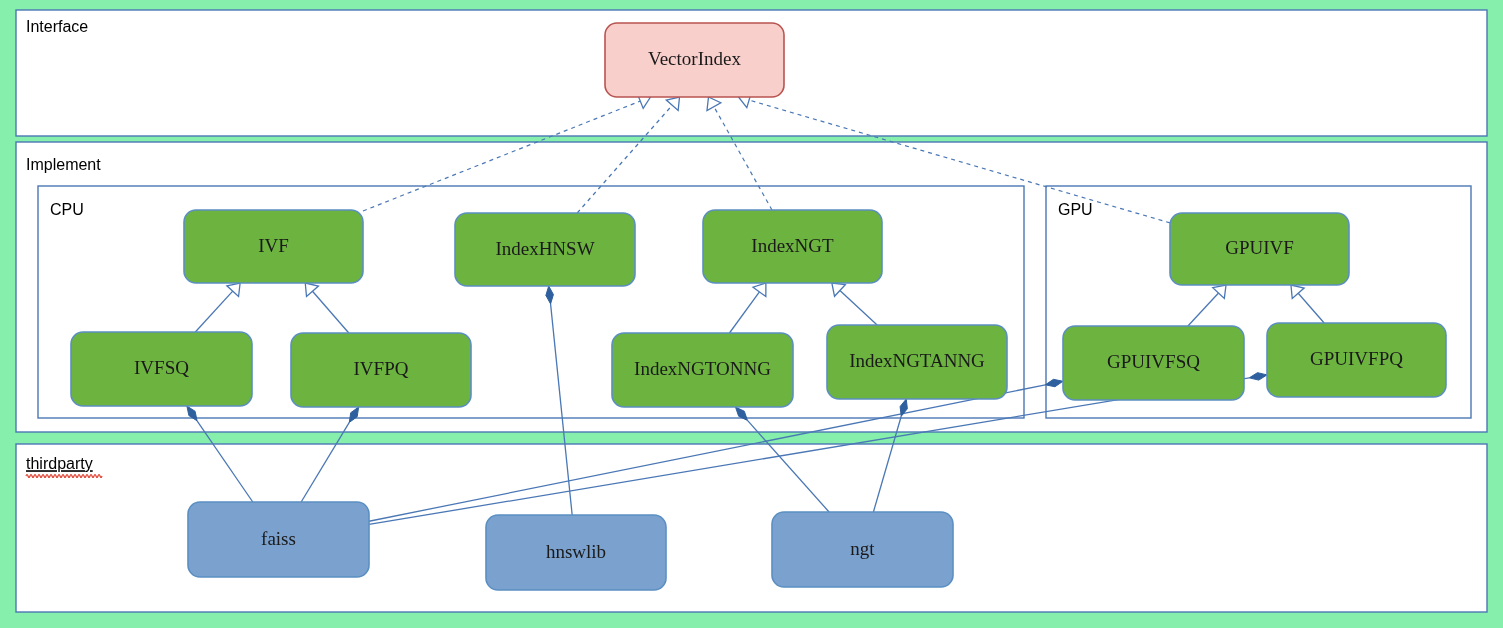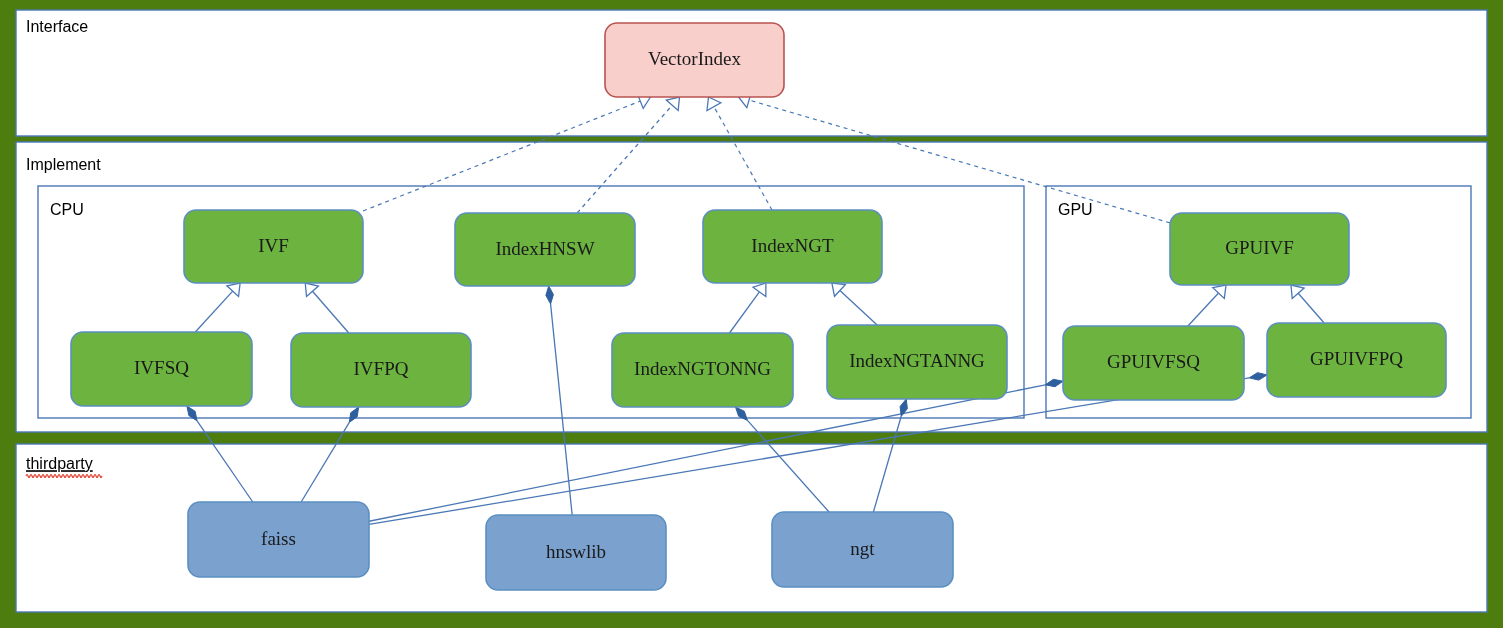--- a/index.html
+++ b/index.html
@@ -4,21 +4,21 @@
 <style>
   html, body {
     margin: 0;
     padding: 0;
     background: #ffffff;
   }
   #diagram-root {
     position: relative;
     width: 1503px;
     height: 628px;
-    background: #4d7c0f;
+    background: #86efac;
     font-family: "Liberation Sans", sans-serif;
     overflow: hidden;
   }
   svg.canvas {
     position: absolute;
     top: 0;
     left: 0;
     width: 1503px;
     height: 628px;
   }

